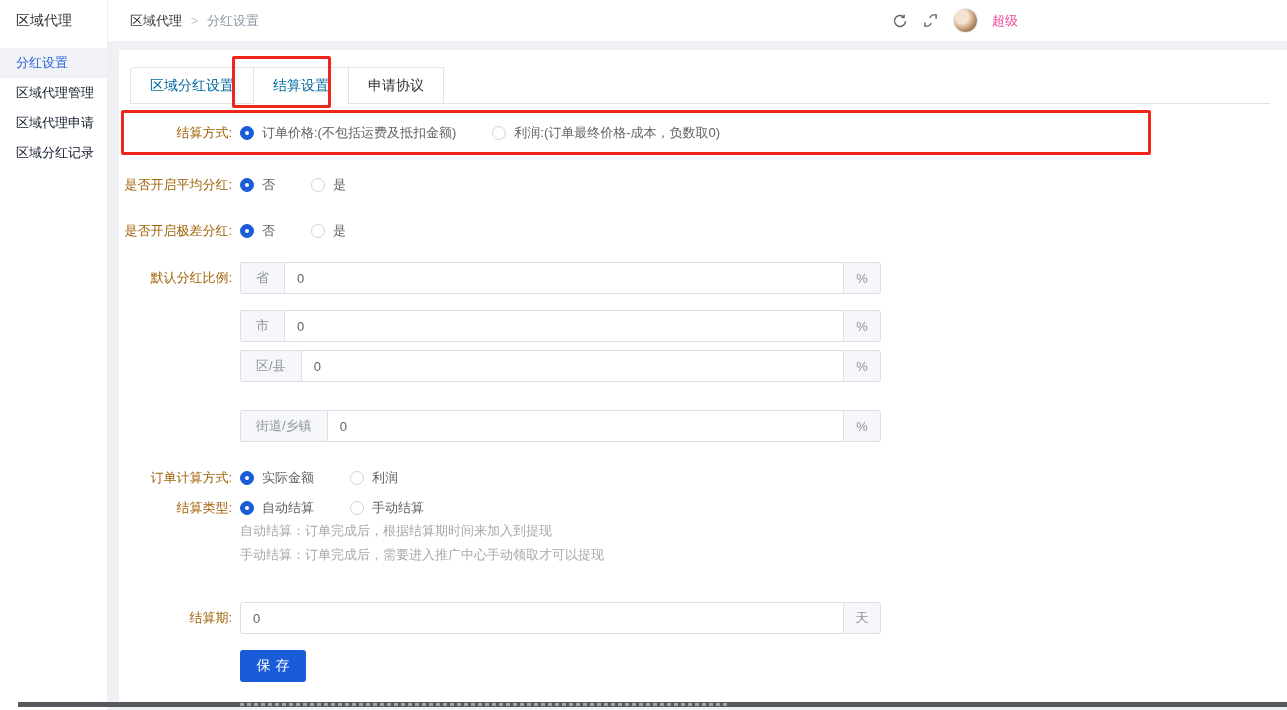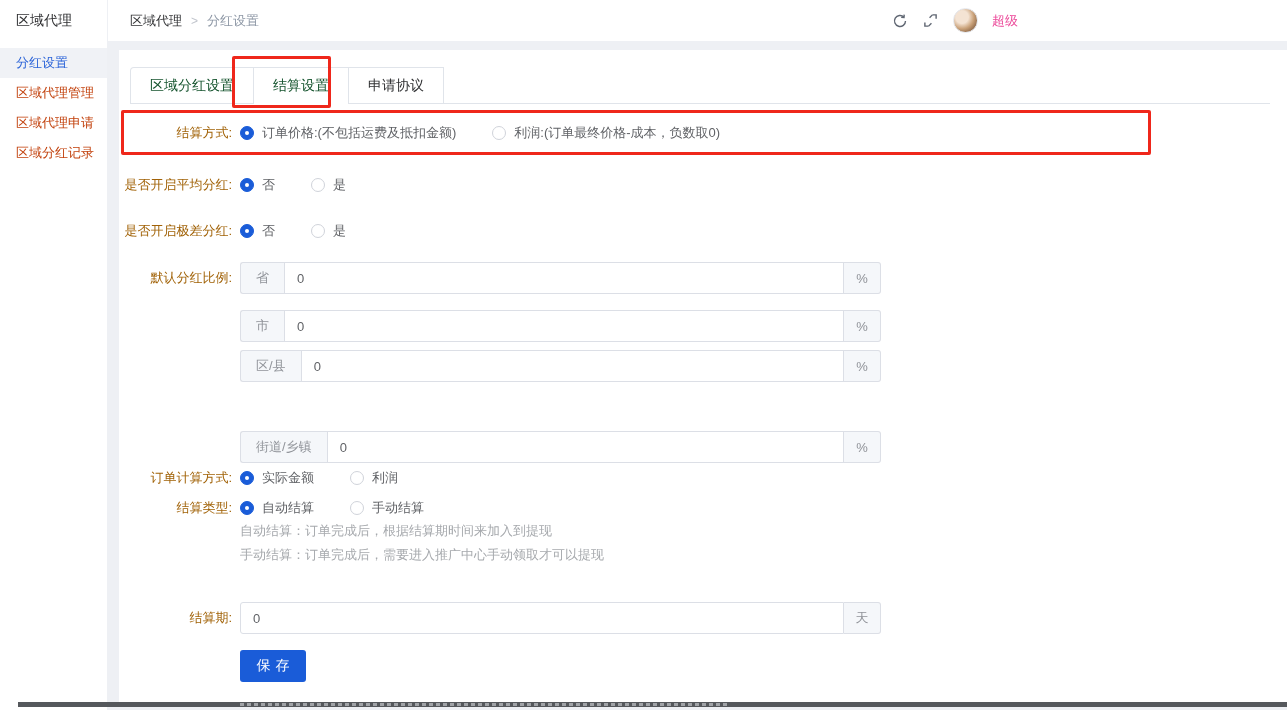--- a/index.html
+++ b/index.html
@@ -30,35 +30,35 @@
   .user-name { font-size:13px; color:#ec4899; white-space:nowrap; }
 
   
   .page-bg { position:absolute; left:0; top:41px; width:1287px; height:669px; background:#eef0f4; }
   .sidebar { position:absolute; left:0; top:41px; width:107px; height:669px; background:#fff; }
   .content-card { position:absolute; left:119px; top:50px; width:1168px; height:652px; background:#fff; }
 
   
   .side-item {
     position:absolute; left:0; width:107px; height:30px; line-height:30px;
-    padding-left:16px; font-size:13px; color:#c2410c; cursor:pointer; white-space:nowrap;
+    padding-left:16px; font-size:13px; color:#0f172a; cursor:pointer; white-space:nowrap;
   }
   .side-item.active { background:#f0f2f6; color:#2a63d8; }
 
   
   .tabs-header { position:absolute; left:130px; top:67px; width:1140px; height:37px; z-index:1; }
   .tabs-line { position:absolute; left:0; right:0; bottom:0; height:1px; background:#e0e4ea; }
   .tabs-nav { position:absolute; left:0; top:0; display:flex; height:37px; }
   .tab {
     height:36px; line-height:35px; padding:0 19px; font-size:14px; color:#303133;
     background:#fff; border-top:1px solid #e0e4ea; border-right:1px solid #e0e4ea;
     cursor:pointer; white-space:nowrap; z-index:1;
   }
   .tab:first-child { border-left:1px solid #e0e4ea; border-top-left-radius:4px; }
-  .tab.blue { color:#14532d; }
+  .tab.blue { color:#0369a1; }
   .tab.active { height:37px; z-index:3; background:#fff; }
 
   
   .annot { position:absolute; border:3px solid #ef271b; border-radius:2px; z-index:9; pointer-events:none; }
   .annot-tab { left:232px; top:56px; width:99px; height:52px; }
   .annot-method { left:121px; top:110px; width:1030px; height:45px; }
 
   
   .row { position:absolute; left:119px; width:1100px; display:flex; align-items:center; }
   .row .lbl { width:113px; text-align:right; font-size:13px; color:#a16207; flex:0 0 113px; white-space:nowrap; }
@@ -223,21 +223,21 @@
   <div class="row" style="top:358px;height:16px">
     <div class="lbl"></div>
     <div class="ctrl">
       <div class="igroup">
         <div class="prepend">区/县</div>
         <input value="0" style="">
         <div class="append">%</div>
       </div>
     </div>
   </div>
-  <div class="row" style="top:427px;height:40px">
+  <div class="row" style="top:406px;height:40px">
     <div class="lbl"></div>
     <div class="ctrl">
       <div class="igroup">
         <div class="prepend">街道/乡镇</div>
         <input value="0" style="">
         <div class="append">%</div>
       </div>
     </div>
   </div>
 

